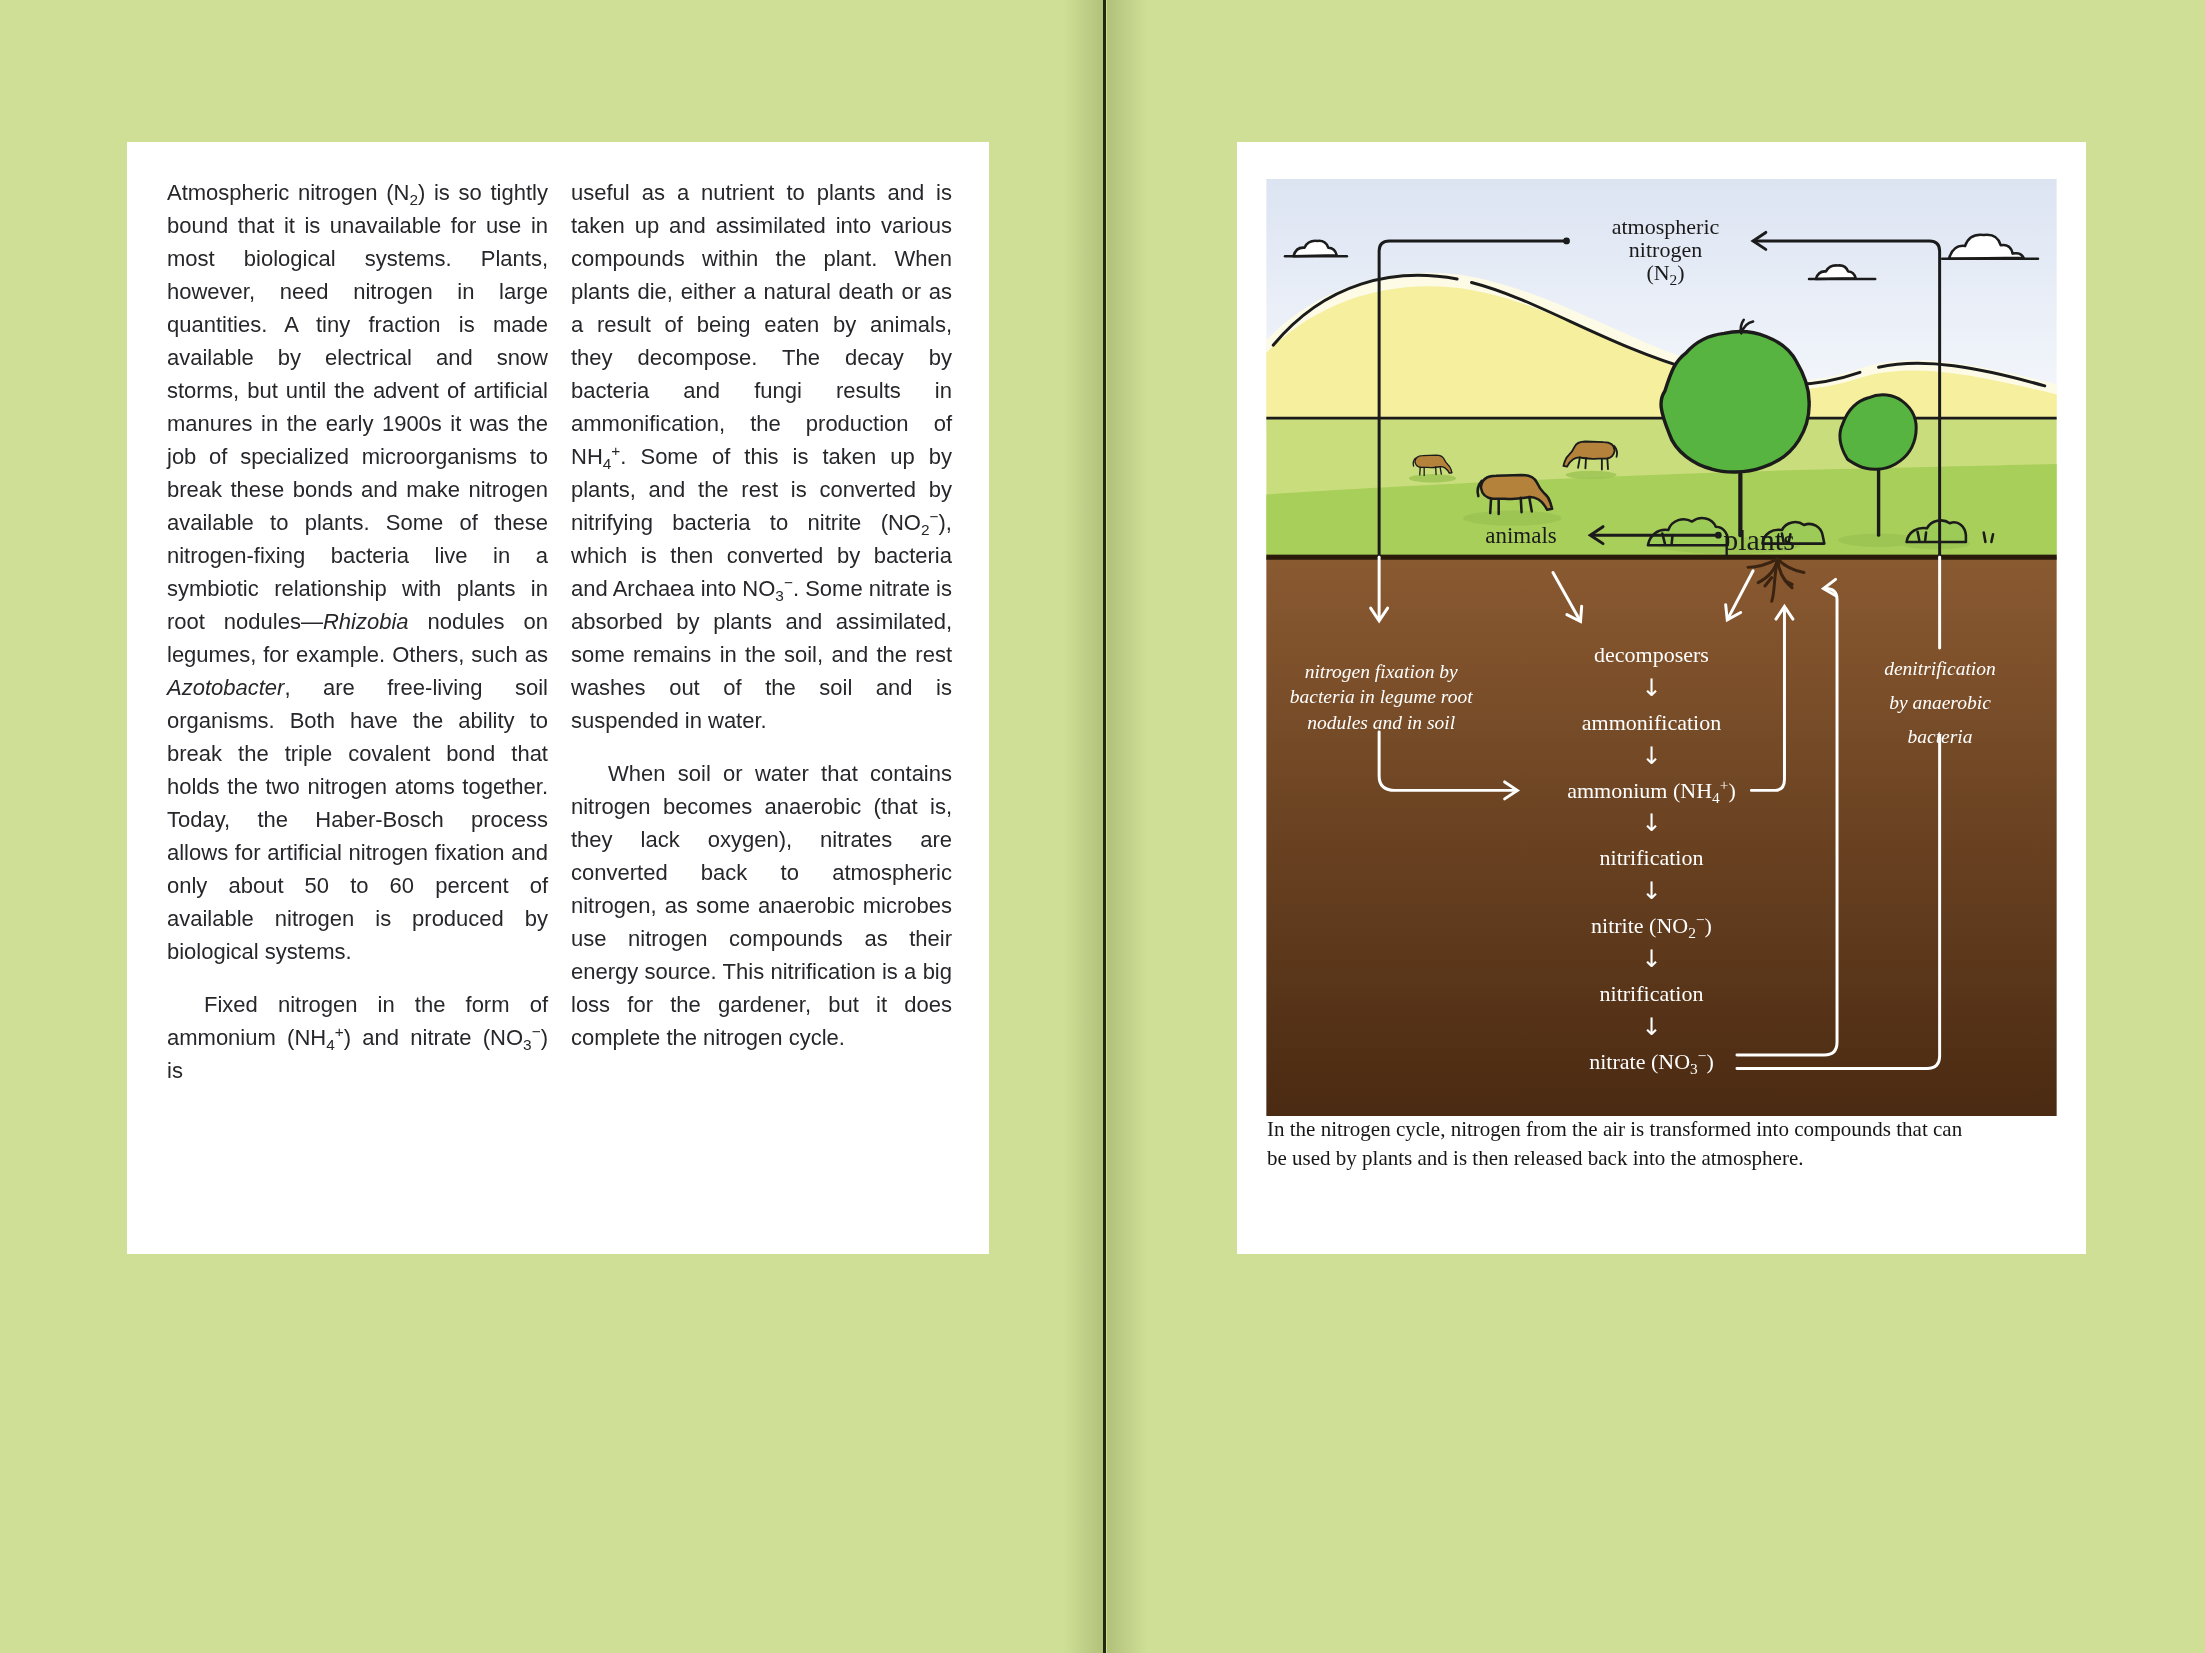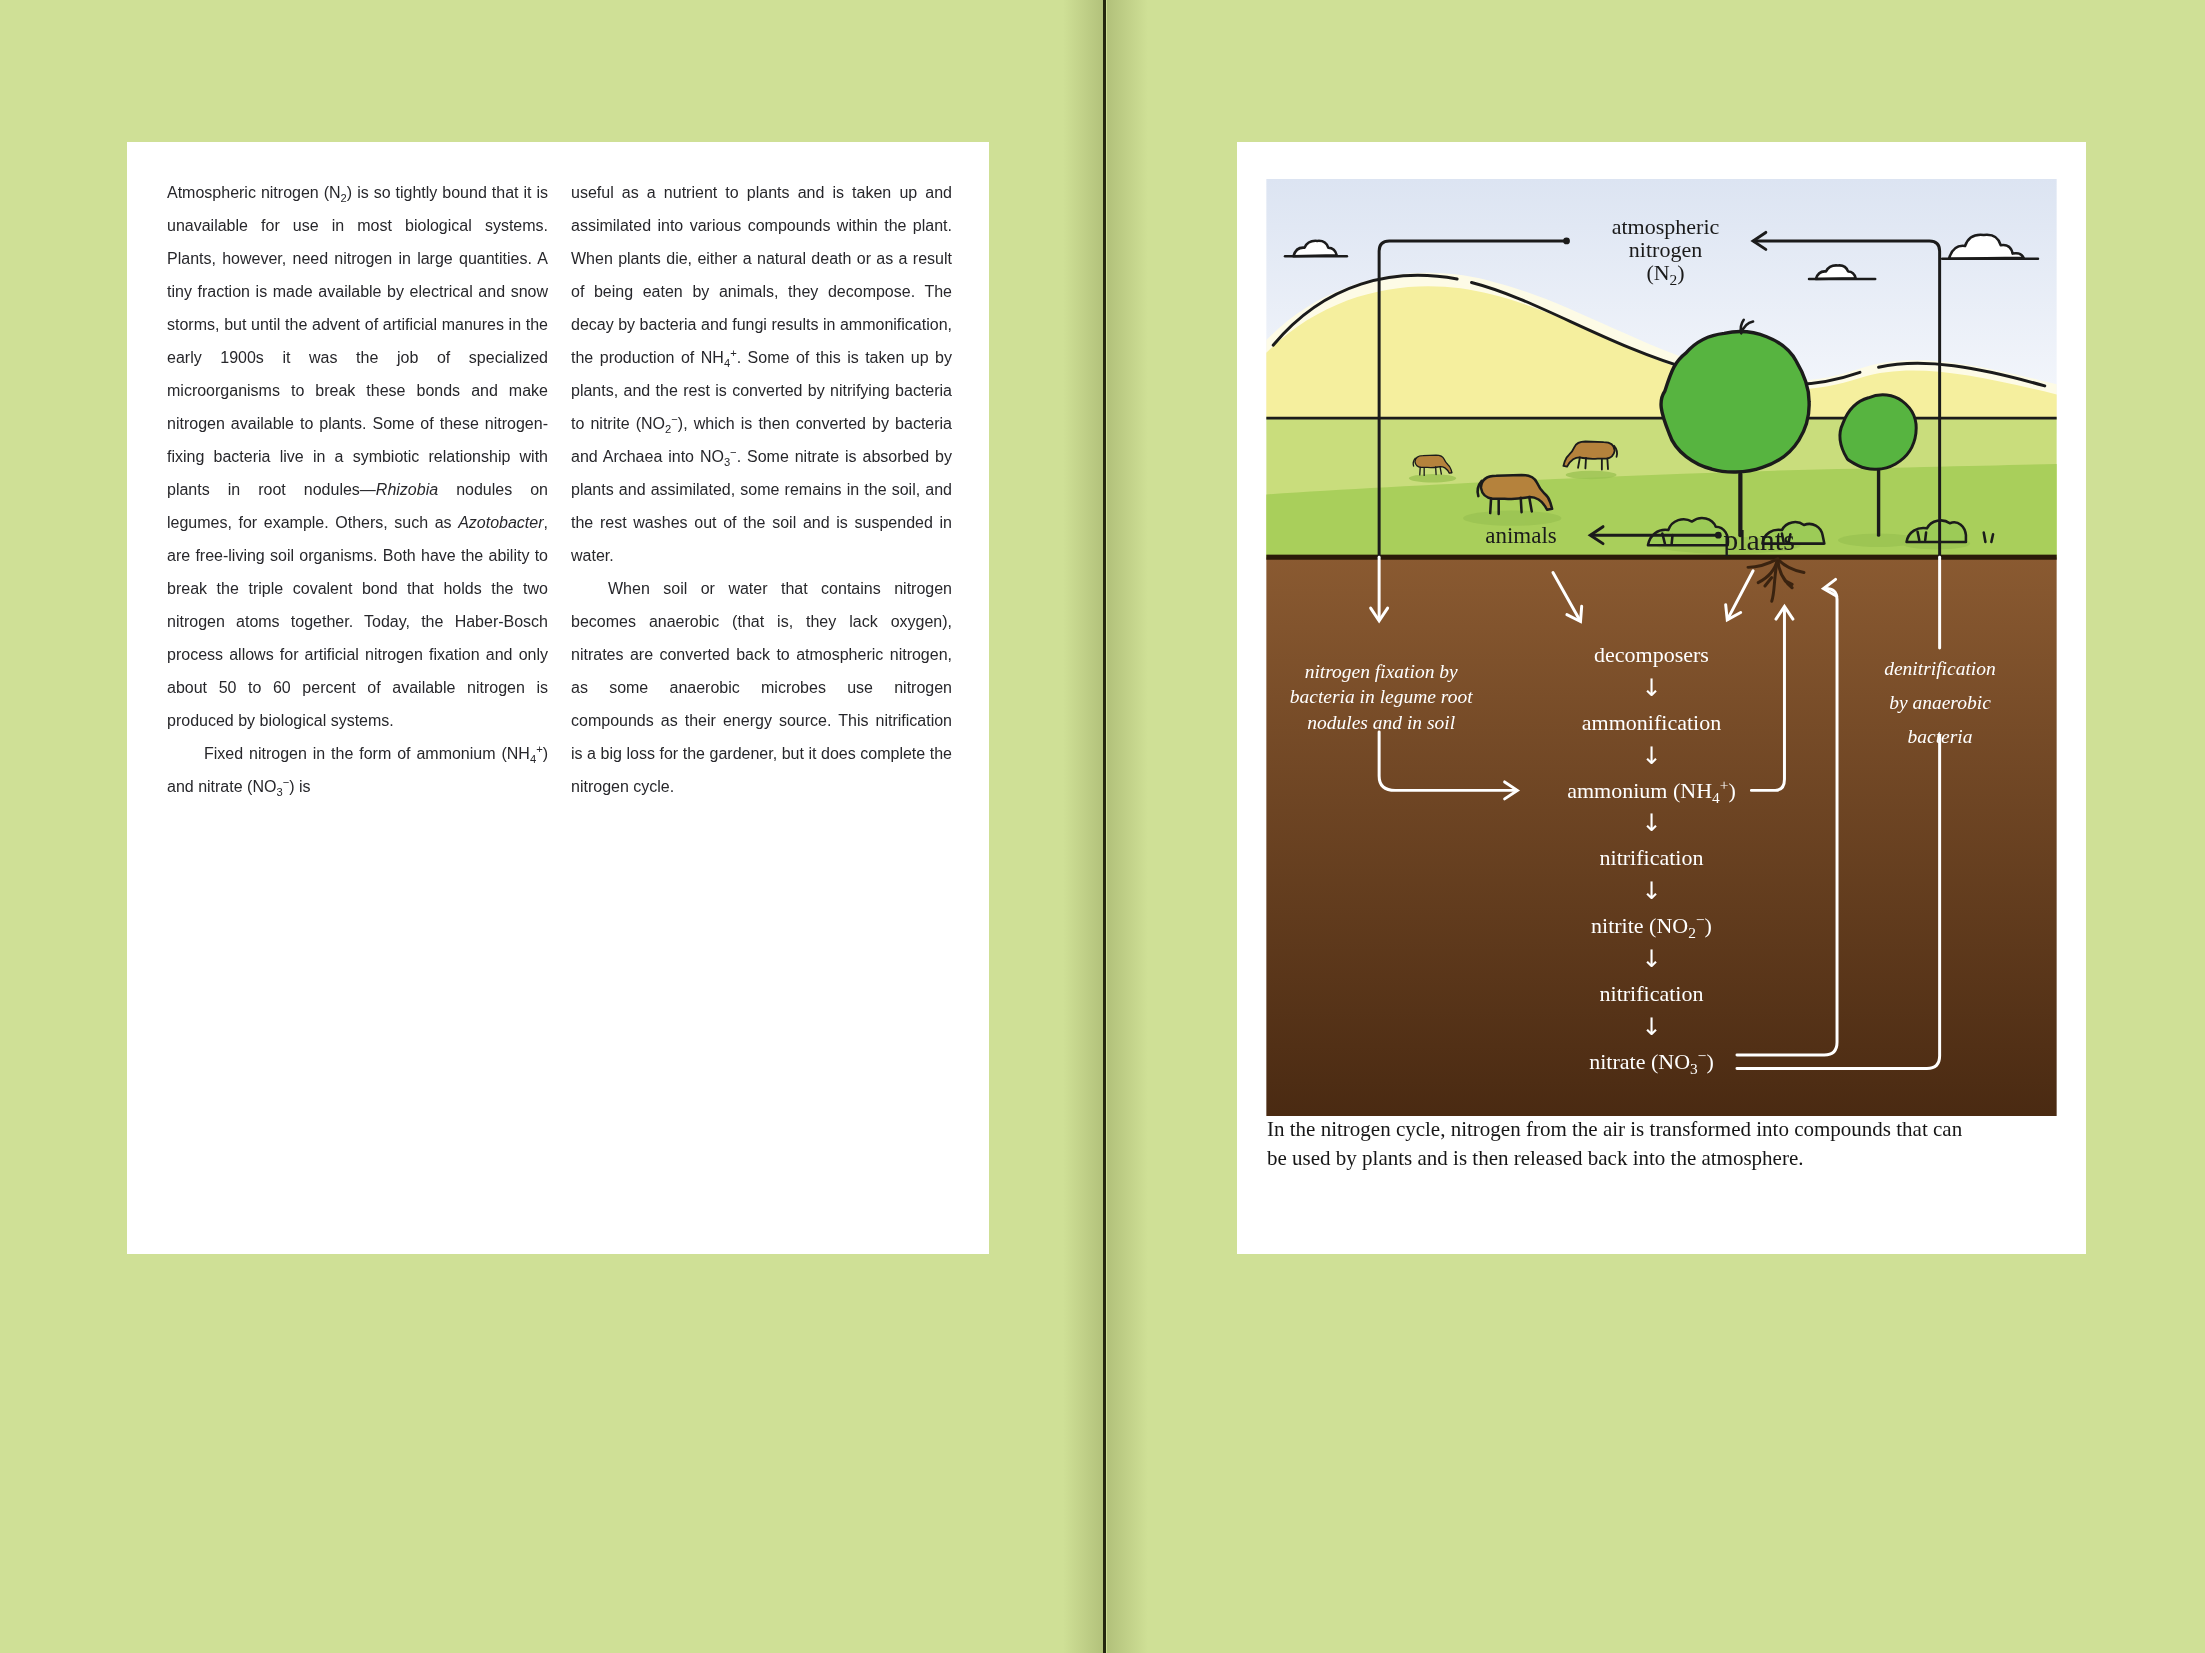--- a/index.html
+++ b/index.html
@@ -24,25 +24,25 @@
   .article-title{
     margin-top:63px;text-align:center;
     font-size:29px;font-weight:bold;letter-spacing:2.5px;
     color:#2f9245;
   }
   .columns{
     display:flex;gap:23px;
     margin:34px 37px 0 40px;
   }
   .col{flex:1 1 0;
-    font-size:16px;line-height:33px;color:#27272b;
+    font-size:22px;line-height:33px;color:#27272b;
     text-align:justify;
   }
   .col p{margin:0;}
-  .col p.indent{text-indent:37px;}
+  .col p.indent{text-indent:37px;margin-top:20px;}
   .col i{font-style:italic;}
   sub,sup{font-size:70%;line-height:0;}
 
   
   .figure{position:absolute;left:29px;top:37px;width:791px;height:937px;}
   .figure svg{position:absolute;left:0;top:0;}
   .fig-label{
     position:absolute;text-align:center;
     font-family:"Liberation Serif", serif;
     color:#1a1a1a;

